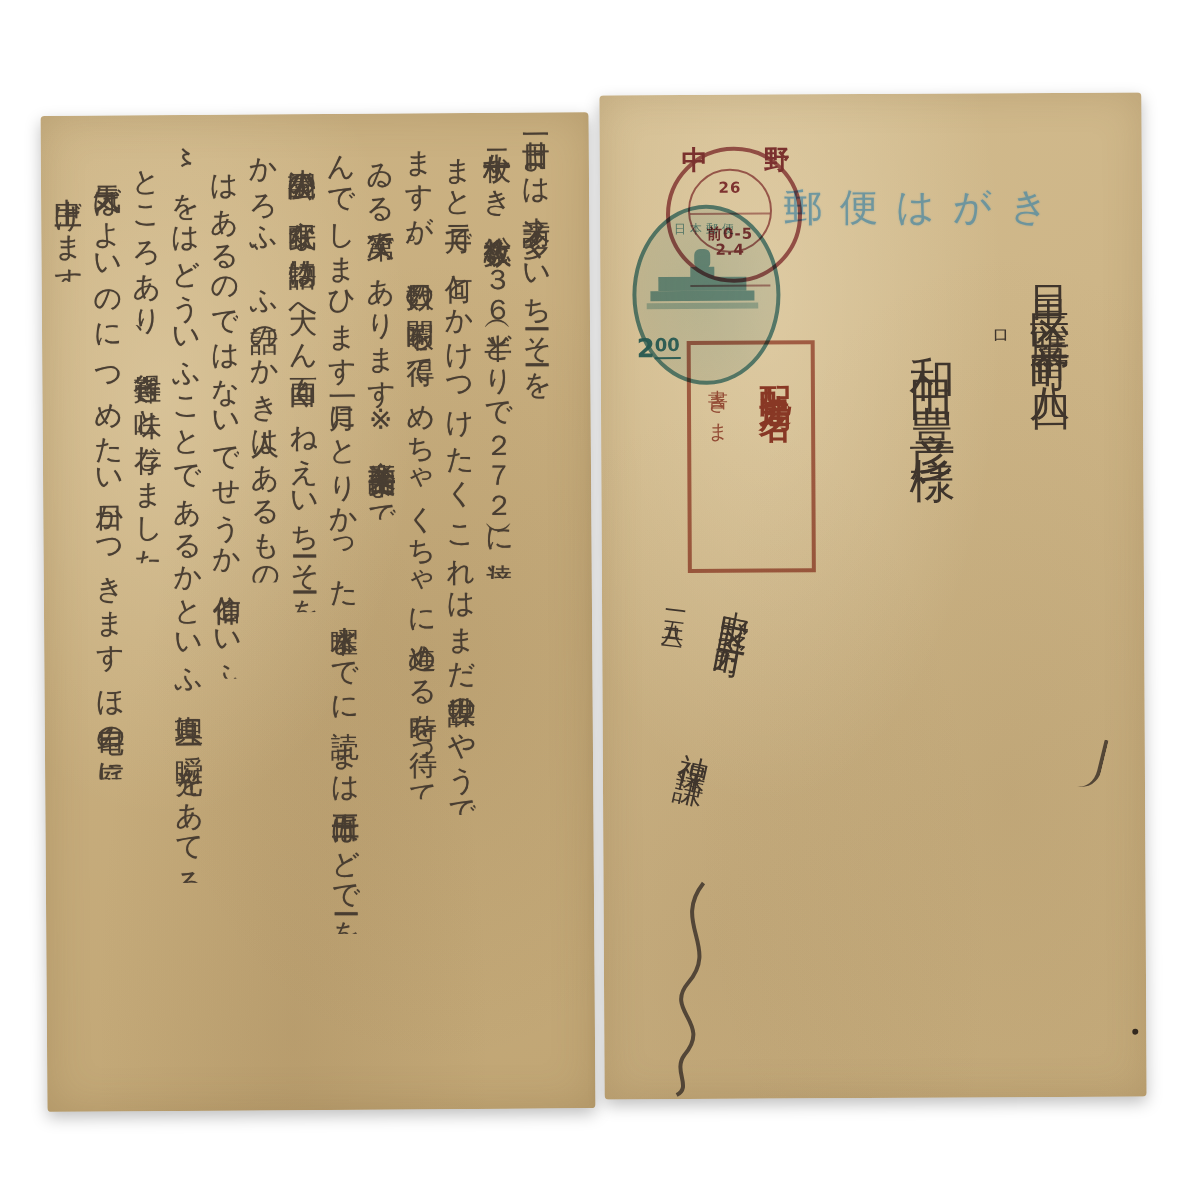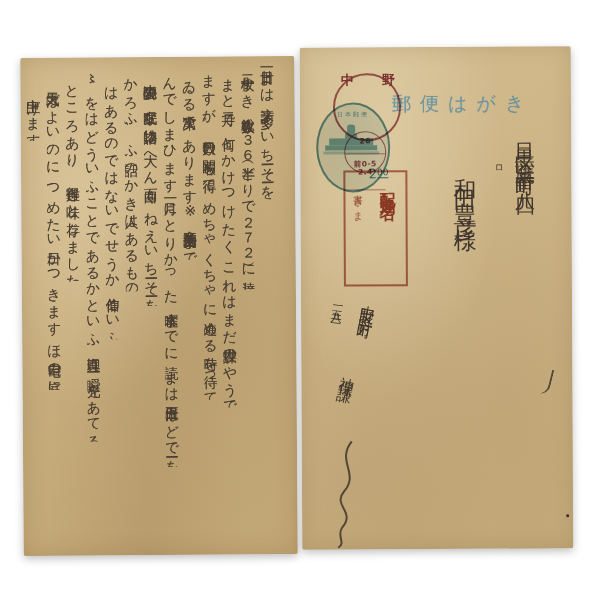--- a/index.html
+++ b/index.html
@@ -52,34 +52,34 @@
     border:2px solid rgba(62,128,143,.8);border-radius:50%;
     background:radial-gradient(ellipse at 50% 45%, rgba(140,185,195,.35), rgba(100,155,170,.18) 70%, transparent 85%);
     mix-blend-mode:multiply;
   }
   .stamp-country{
     position:absolute;top:6px;left:0;right:0;text-align:center;
     font-size:6px;color:#3e8091;letter-spacing:2px;opacity:.8;
   }
   .stamp svg{position:absolute;left:5px;top:18px;}
   .stamp-value{
-    position:absolute;bottom:8px;left:0;right:0;text-align:right;
-    color:#2e7487;font-weight:normal;opacity:.95;
+    position:absolute;bottom:8px;left:0;right:0;text-align:left;
+    color:#2e7487;font-weight:bold;opacity:.95;
   }
   .stamp-value .main{font-size:13px;}
   .stamp-value .cents{font-size:9px;border-bottom:1.5px solid #2e7487;vertical-align:3px;}
   
   .postmark{
     position:absolute;left:33px;top:26px;width:64px;height:64px;
     border:2.5px solid rgba(154,72,83,.85);border-radius:50%;
     mix-blend-mode:multiply;color:#93414d;
   }
   .postmark .inner{
     position:absolute;left:9px;top:9px;width:40px;height:40px;
-    border:1.5px solid rgba(154,72,83,.8);border-radius:50%;margin-top:47px;
+    border:1.5px solid rgba(154,72,83,.8);border-radius:50%;
   }
   .pm-office{position:absolute;top:-4px;font-size:13px;font-weight:bold;color:#8f3f4b;}
   .pm-office.c1{left:6px;}
   .pm-office.c2{right:4px;}
   .pm-line{position:absolute;width:100%;text-align:center;font-size:7.5px;font-weight:bold;letter-spacing:.5px;}
   .pm-line.l1{top:4px;}
   .pm-line.l2{top:21px;border-top:1px solid rgba(154,72,83,.6);border-bottom:1px solid rgba(154,72,83,.6);padding:13px 0;}
   .pm-line.l3{top:27px;}
   
   .red-box{

